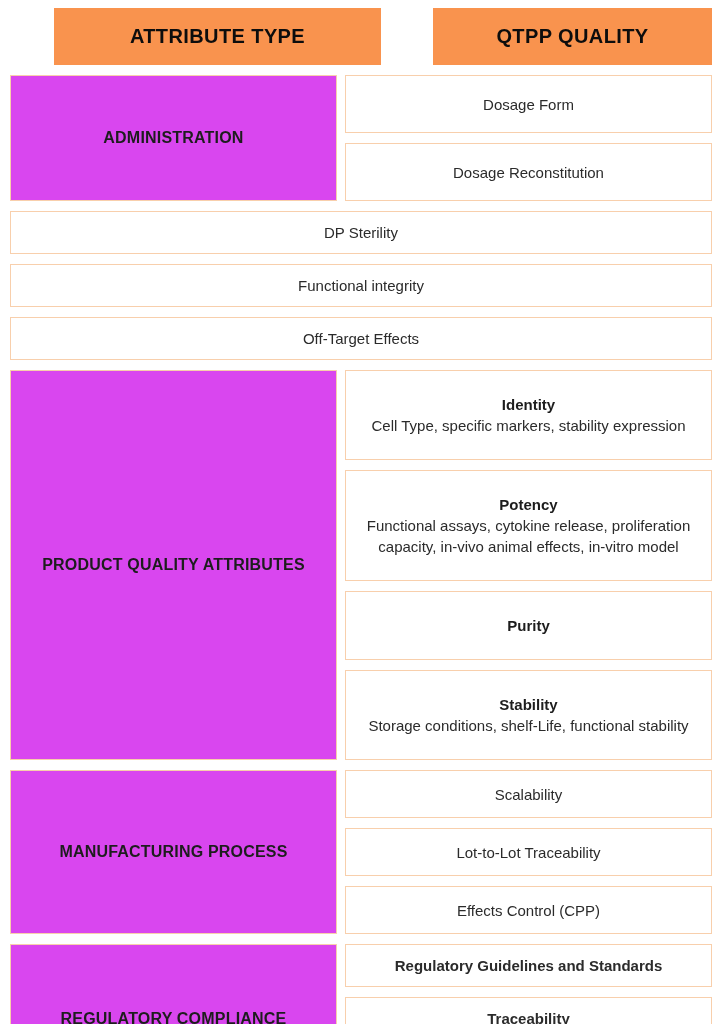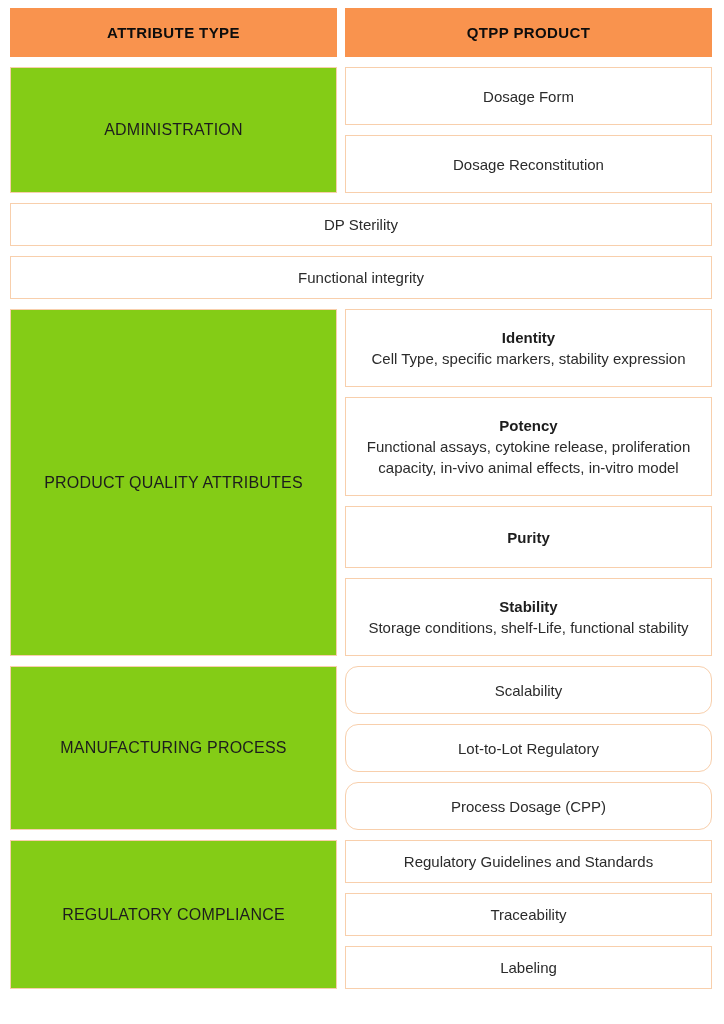--- a/index.html
+++ b/index.html
@@ -24,38 +24,39 @@
     gap: 10px;
   }
   .row {
     display: flex;
     gap: 8px;
     align-items: stretch;
   }
   .col-left { width: 327px; flex: 0 0 327px; }
   .col-right { flex: 1 1 auto; }
   .header-cell {
-    height: 49px;
+    height: 57px;
     background: var(--header-bg);
     display: flex;
     align-items: center;
     justify-content: center;
     font-weight: bold;
-    font-size: 15px;
+    font-size: 20px;
     letter-spacing: 0.4px;
     color: #0d0d0d;
+    margin-left: 44px;
   }
   .attr-cell {
     border: 1px solid var(--box-border);
-    background: #84cc16;
+    background: #d946ef;
     display: flex;
     align-items: center;
     justify-content: center;
     text-align: right;
-    font-weight: normal;
+    font-weight: bold;
     font-size: 16px;
     letter-spacing: 0.2px;
     color: var(--text-dark);
     padding: 6px 14px;
   }
   .elements {
     display: flex;
     flex-direction: column;
     gap: 10px;
   }
@@ -67,34 +68,34 @@
     align-items: center;
     justify-content: center;
     text-align: center;
     font-size: 15px;
     line-height: 21px;
     padding: 7px 10px;
     color: var(--text-body);
   }
   .g0 .element-cell { min-height: 58px; }
   .g1 .element-cell { min-height: 43px; }
-  .g2 .element-cell { min-height: 62px; padding: 17px 10px; }
-  .g3 .element-cell { min-height: 48px; border-radius: 13px; }
-  .g4 .element-cell { min-height: 43px; }
+  .g2 .element-cell { min-height: 62px; padding: 23px 10px; }
+  .g3 .element-cell { min-height: 48px; }
+  .g4 .element-cell { min-height: 43px; font-weight: bold; }
   .element-title { font-weight: bold; color: var(--text-dark); }
   .element-desc { white-space: pre-line; }
 </style>
 </head>
 <body>
 
 <div class="wrap">
 
   <div class="row">
     <div class="header-cell col-left">ATTRIBUTE TYPE</div>
-    <div class="header-cell col-right">QTPP PRODUCT</div>
+    <div class="header-cell col-right">QTPP QUALITY</div>
   </div>
 
   <div class="row g0">
     <div class="attr-cell col-left">ADMINISTRATION</div>
     <div class="elements col-right">
       <div class="element-cell">
         <span class="element-title-plain">Dosage Form</span>
       </div>
       <div class="element-cell">
         <span class="element-title-plain">Dosage Reconstitution</span>
@@ -102,20 +103,23 @@
     </div>
   </div>
 
   <div class="row g1">
     <div class="elements col-right">
       <div class="element-cell">
         <span class="element-title-plain">DP Sterility</span>
       </div>
       <div class="element-cell">
         <span class="element-title-plain">Functional integrity</span>
+      </div>
+      <div class="element-cell">
+        <span class="element-title-plain">Off-Target Effects</span>
       </div>
     </div>
   </div>
 
   <div class="row g2">
     <div class="attr-cell col-left">PRODUCT QUALITY ATTRIBUTES</div>
     <div class="elements col-right">
       <div class="element-cell">
         <span class="element-title">Identity</span>
         <span class="element-desc">Cell Type, specific markers, stability expression</span>
@@ -135,24 +139,24 @@
     </div>
   </div>
 
   <div class="row g3">
     <div class="attr-cell col-left">MANUFACTURING PROCESS</div>
     <div class="elements col-right">
       <div class="element-cell">
         <span class="element-title-plain">Scalability</span>
       </div>
       <div class="element-cell">
-        <span class="element-title-plain">Lot-to-Lot Regulatory</span>
+        <span class="element-title-plain">Lot-to-Lot Traceability</span>
       </div>
       <div class="element-cell">
-        <span class="element-title-plain">Process Dosage (CPP)</span>
+        <span class="element-title-plain">Effects Control (CPP)</span>
       </div>
     </div>
   </div>
 
   <div class="row g4">
     <div class="attr-cell col-left">REGULATORY COMPLIANCE</div>
     <div class="elements col-right">
       <div class="element-cell">
         <span class="element-title-plain">Regulatory Guidelines and Standards</span>
       </div>

